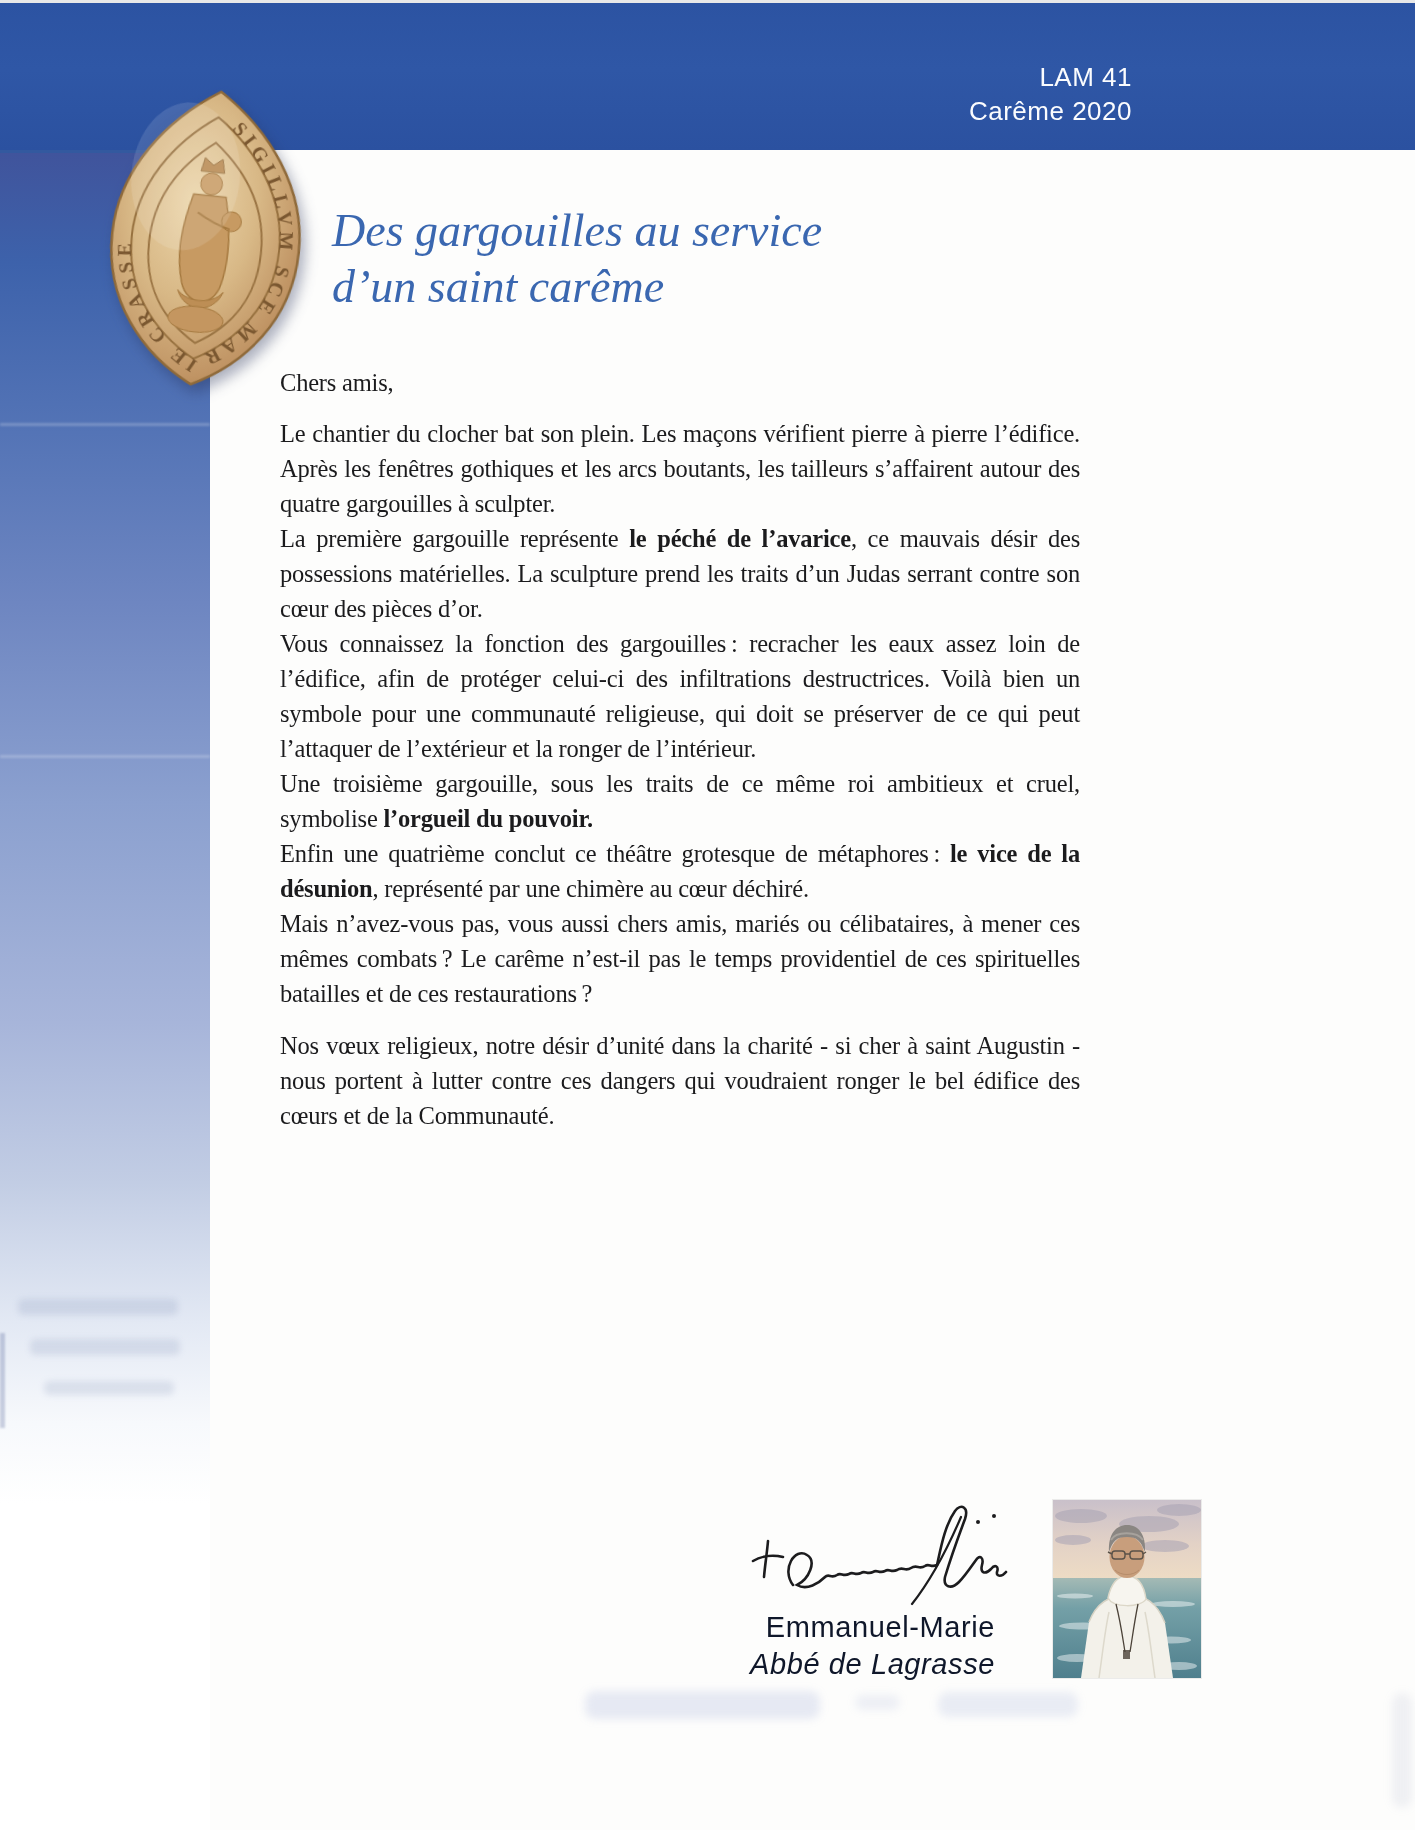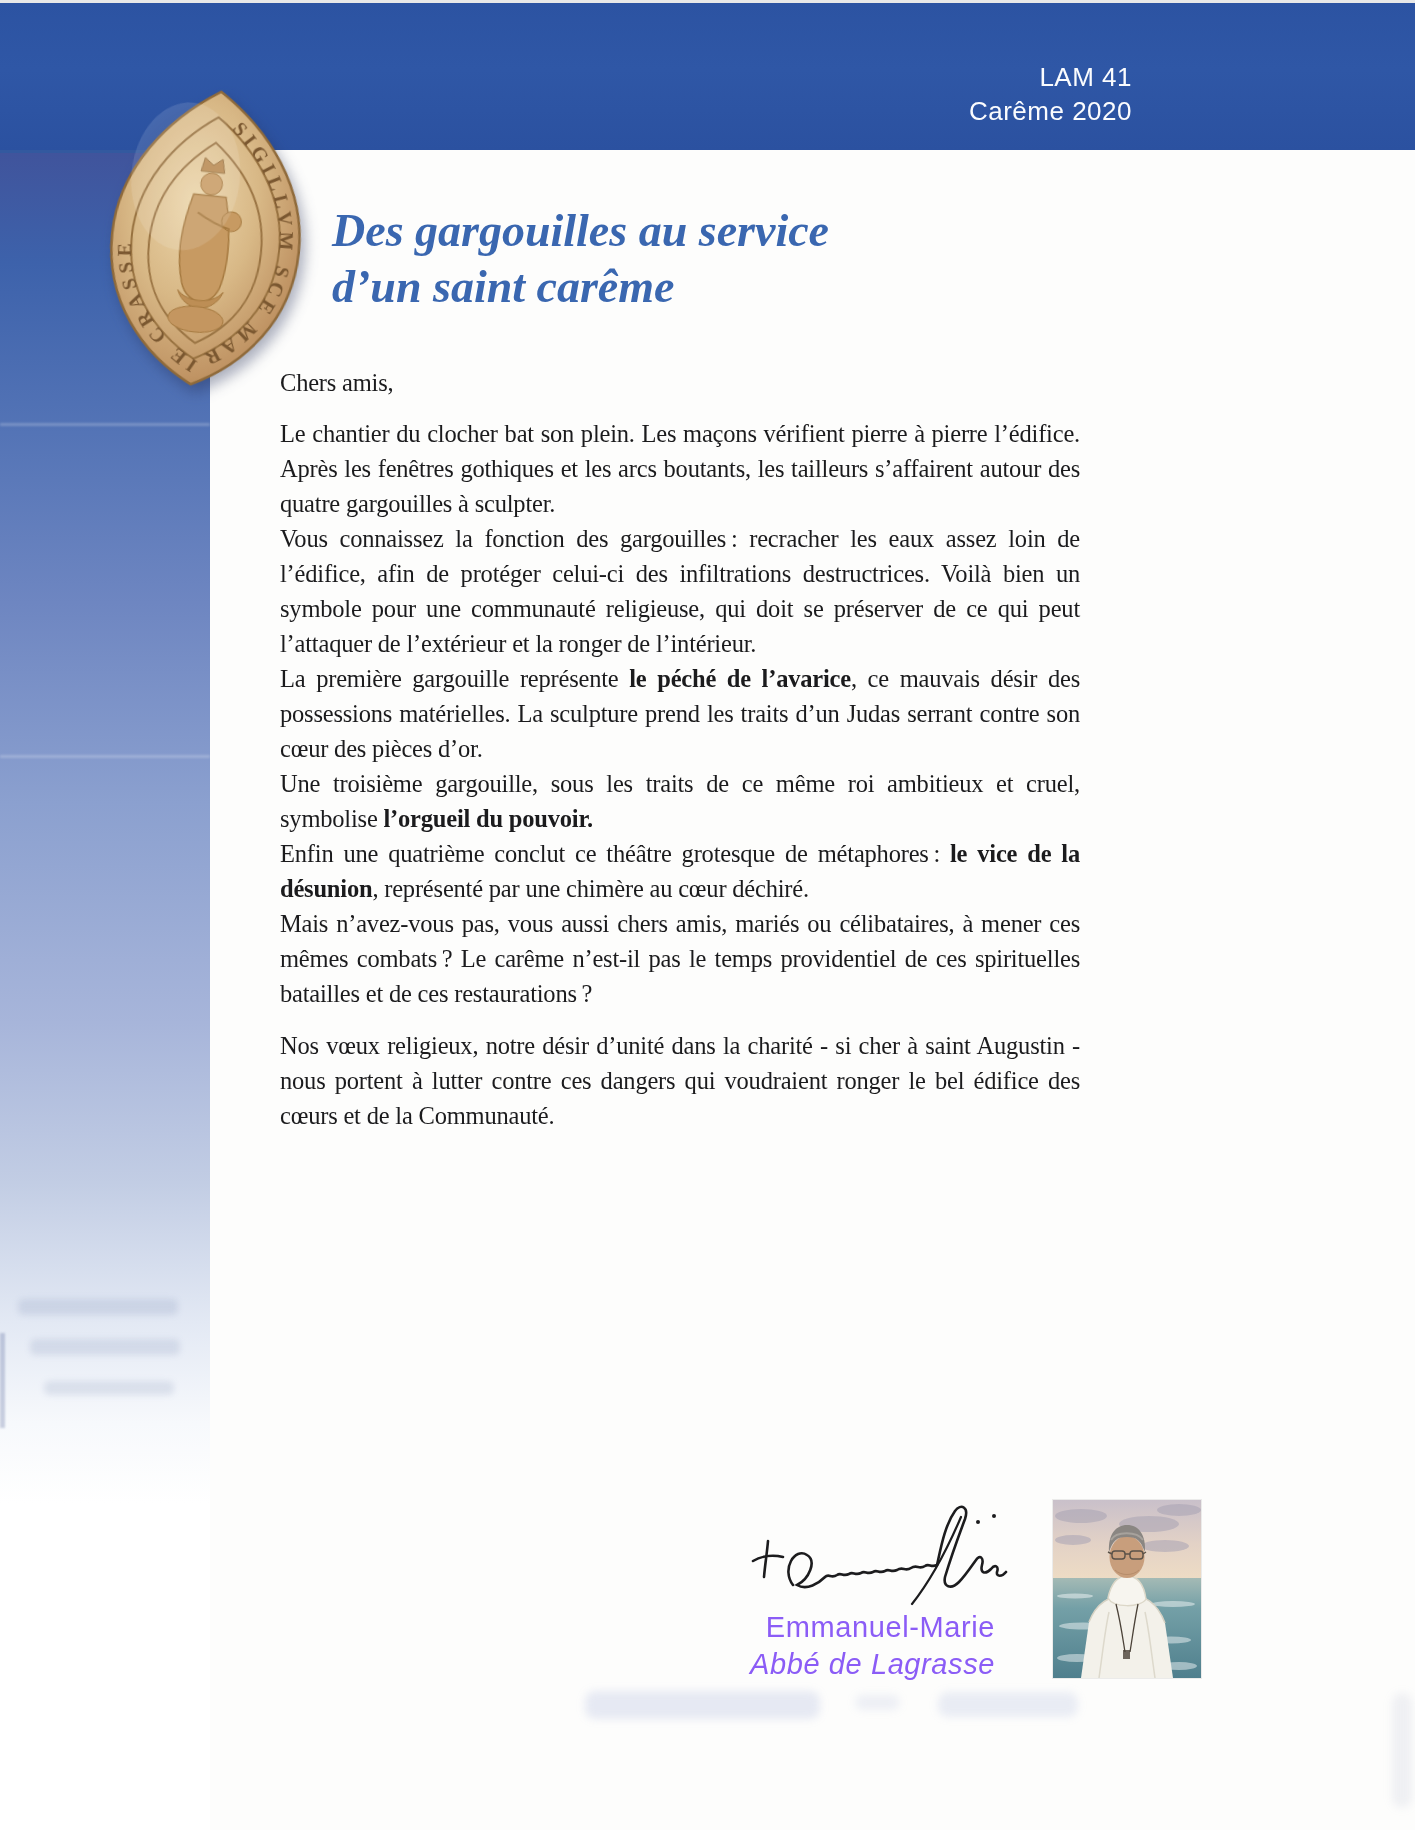--- a/index.html
+++ b/index.html
@@ -36,39 +36,39 @@
   .edge-sliver{position:absolute;left:0;top:1330px;width:5px;height:95px;background:rgba(60,80,140,0.25);filter:blur(1px);}
   
   .seal{
     position:absolute;left:92px;top:82px;width:228px;height:306px;
     transform:rotate(6deg);
     filter:drop-shadow(5px 7px 7px rgba(35,45,85,0.38));
   }
   
   .page-title{
     position:absolute;left:332px;top:200px;margin:0;
-    font-style:italic;font-weight:700;
+    font-style:italic;font-weight:400;
     font-size:46px;line-height:56px;
     color:#3a67b0;
   }
   
   .letter-body{
     position:absolute;left:280px;top:362px;width:800px;
     color:#1b1b1d;
     font-size:24.5px;line-height:35px;letter-spacing:-0.2px;
   }
   .salutation{margin:0 0 16px 0;}
   .para{margin:0;text-align:justify;}
   .para.gap{margin-top:17px;}
   .para .b{font-weight:bold;}
   
   .signature-svg{position:absolute;left:745px;top:1482px;width:265px;height:125px;}
   .sig-text{
     position:absolute;left:640px;top:1606px;width:355px;
-    text-align:right;color:#8b5cf6;
+    text-align:right;color:#0f172a;
     font-family:"Liberation Sans", sans-serif;
     font-size:29px;line-height:37px;letter-spacing:0.6px;
   }
   .sig-role{font-style:italic;}
   
   .photo{
     position:absolute;left:1053px;top:1497px;width:148px;height:178px;
     box-shadow:0 0 0 1px rgba(0,0,0,0.07);
   }
   .photo svg{display:block;}
@@ -130,22 +130,22 @@
 
   <h1 class="page-title">
     <span>Des gargouilles au service</span><br>
     <span>d’un saint carême</span>
   </h1>
 
   <div class="letter-body">
     <p class="salutation">Chers amis,</p>
     <div>
         <p class="para"><span>Le chantier du clocher bat son plein. Les maçons vérifient pierre à pierre l’édifice. Après les fenêtres gothiques et les arcs boutants, les tailleurs s’affairent autour des quatre gargouilles à sculpter.</span></p>
+        <p class="para"><span>La première gargouille représente </span><span class="b">le péché de l’avarice</span><span>, ce mauvais désir des possessions matérielles. La sculpture prend les traits d’un Judas serrant contre son cœur des pièces d’or.</span></p>
         <p class="para"><span>Vous connaissez la fonction des gargouilles : recracher les eaux assez loin de l’édifice, afin de protéger celui-ci des infiltrations destructrices. Voilà bien un symbole pour une communauté religieuse, qui doit se préserver de ce qui peut l’attaquer de l’extérieur et la ronger de l’intérieur.</span></p>
-        <p class="para"><span>La première gargouille représente </span><span class="b">le péché de l’avarice</span><span>, ce mauvais désir des possessions matérielles. La sculpture prend les traits d’un Judas serrant contre son cœur des pièces d’or.</span></p>
         <p class="para"><span>Une troisième gargouille, sous les traits de ce même roi ambitieux et cruel, symbolise </span><span class="b">l’orgueil du pouvoir.</span></p>
         <p class="para"><span>Enfin une quatrième conclut ce théâtre grotesque de métaphores : </span><span class="b">le vice de la désunion</span><span>, représenté par une chimère au cœur déchiré.</span></p>
         <p class="para"><span>Mais n’avez-vous pas, vous aussi chers amis, mariés ou célibataires, à mener ces mêmes combats ? Le carême n’est-il pas le temps providentiel de ces spirituelles batailles et de ces restaurations ?</span></p>
         <p class="para gap"><span>Nos vœux religieux, notre désir d’unité dans la charité - si cher à saint Augustin - nous portent à lutter contre ces dangers qui voudraient ronger le bel édifice des cœurs et de la Communauté.</span></p>
       </div>
   </div>
 
   <svg class="signature-svg" viewBox="0 0 265 125" aria-hidden="true">
     <g fill="none" stroke="#1c1c1e" stroke-width="2.6" stroke-linecap="round">
       <path d="M23,56 C22,68 20,80 19,92"></path>

